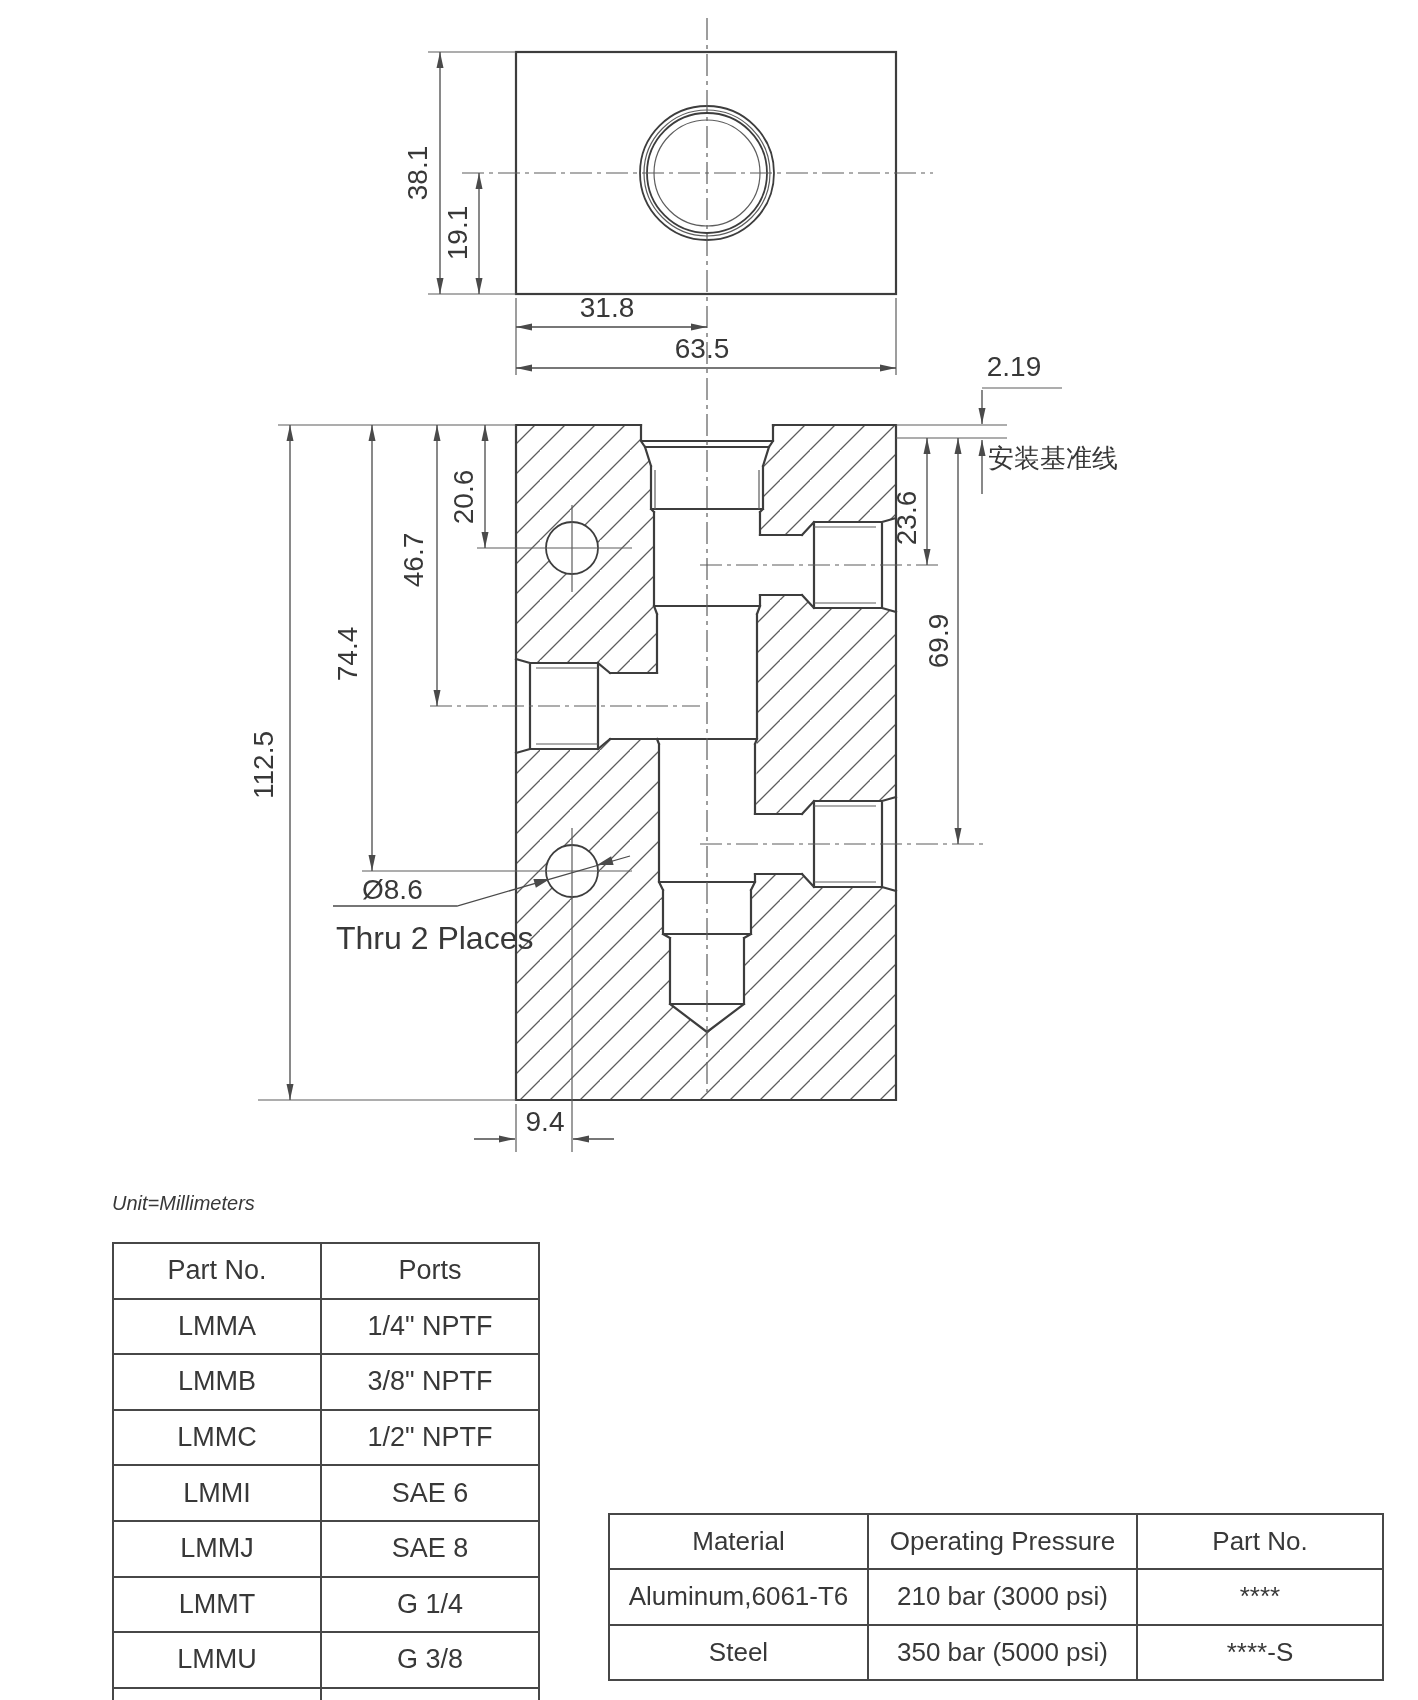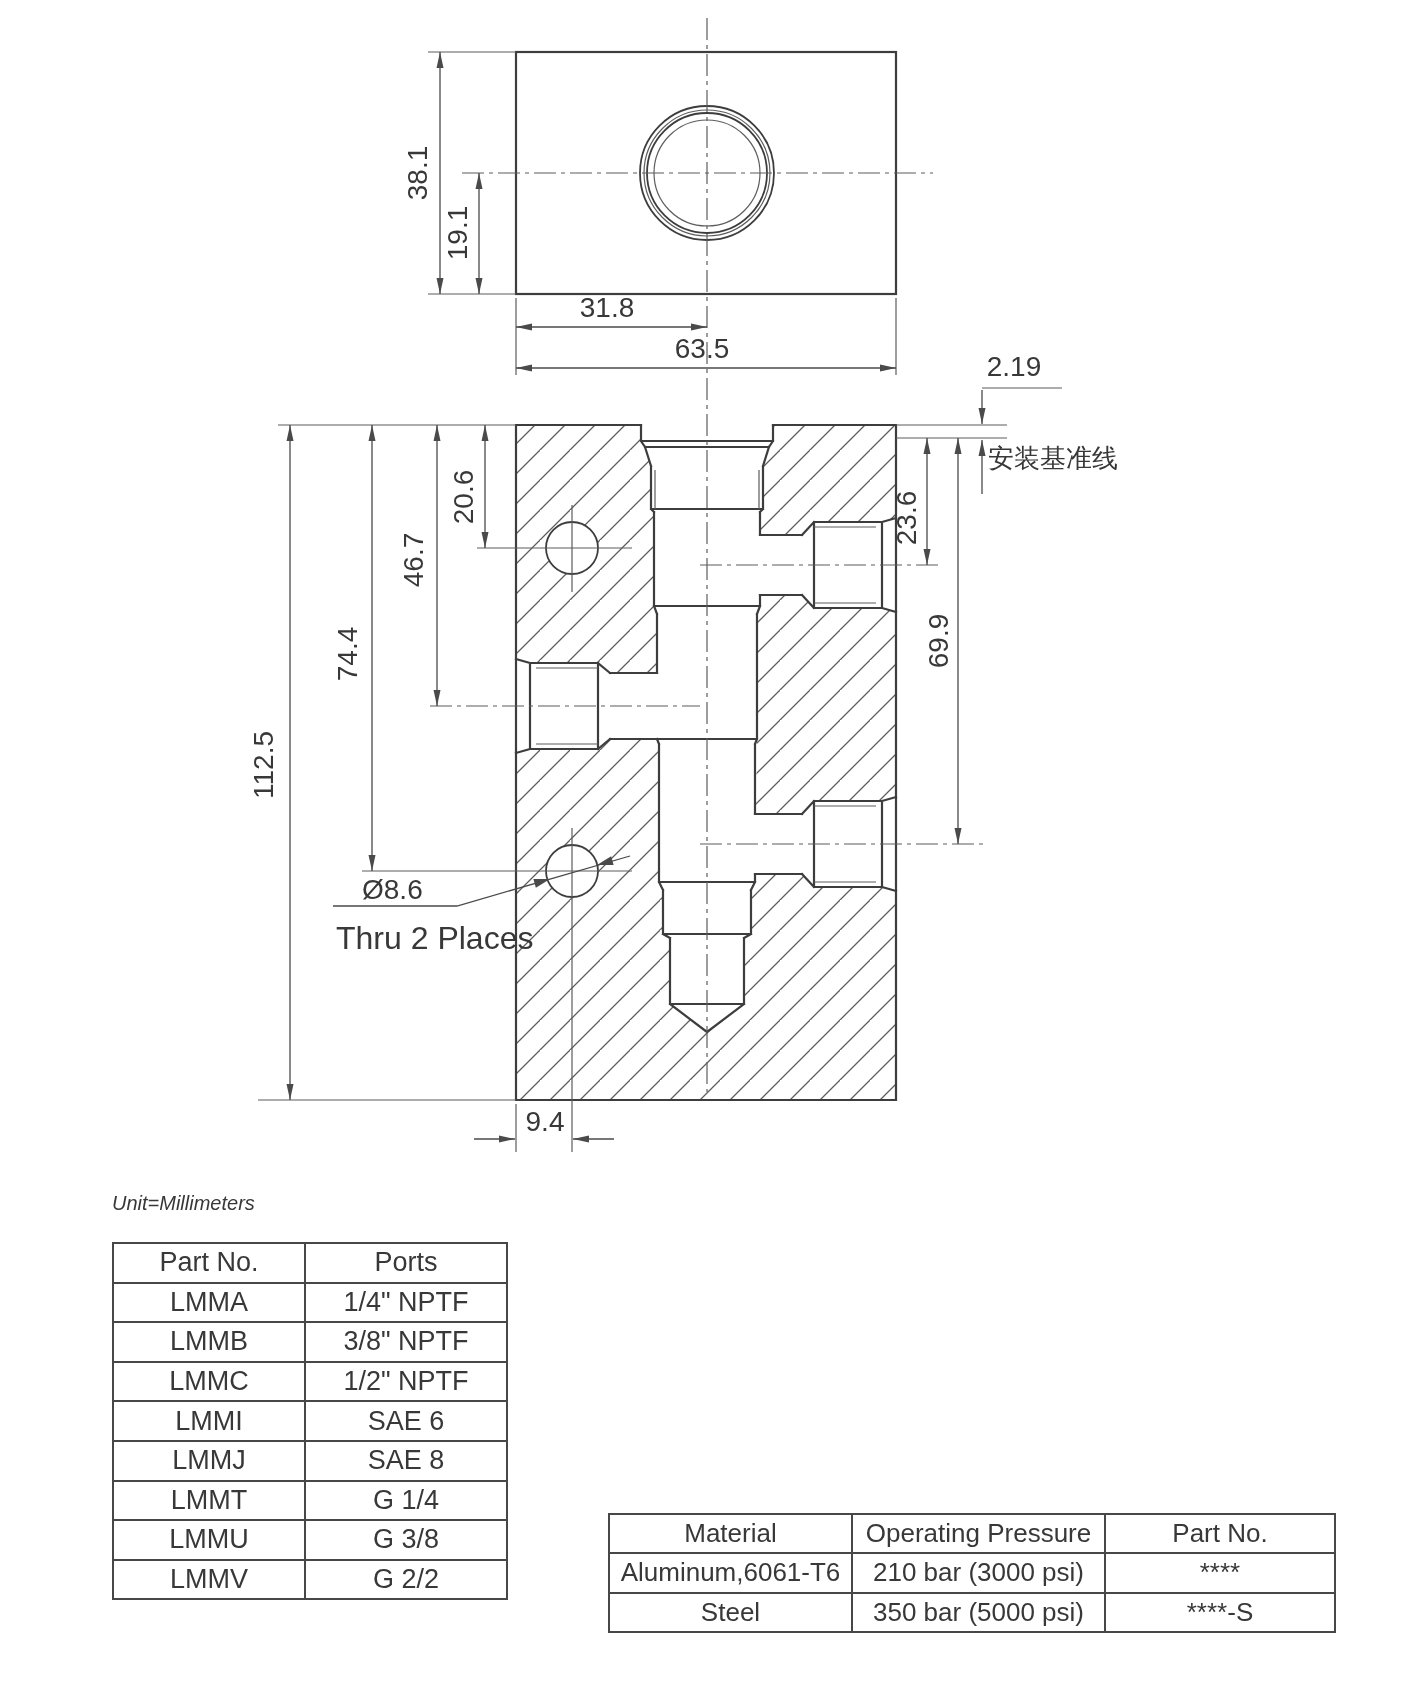--- a/index.html
+++ b/index.html
@@ -11,21 +11,21 @@
   .dim{stroke:#4a4a4a;stroke-width:1.3;fill:none;}
   .outline{stroke:#3d3d3d;stroke-width:2.2;fill:none;stroke-linecap:square;}
   .outline-med{stroke:#3d3d3d;stroke-width:1.8;fill:none;stroke-linecap:square;}
   .whitefill{fill:#ffffff;stroke:none;}
   .dimtext{font-family:"Liberation Sans",sans-serif;font-size:28px;fill:#383838;}
   .callouttext{font-family:"Liberation Sans",sans-serif;font-size:32px;fill:#383838;}
   .cjktext{font-family:"Liberation Sans","DejaVu Sans",sans-serif;font-size:26px;fill:#383838;}
   .unit-note{position:absolute;left:112px;top:1192px;font-size:20px;color:#383838;font-style:italic;}
   table.dtable{border-collapse:collapse;position:absolute;table-layout:fixed;background:#fff;}
   table.dtable td,table.dtable th{border:2px solid #474747;text-align:center;vertical-align:middle;
-     font-weight:normal;color:#383838;padding:0;overflow:hidden;white-space:nowrap;}
+     font-weight:normal;color:#383838;padding:8px;overflow:hidden;white-space:nowrap;}
   #ports-table{left:112px;top:1242px;width:390px;font-size:27px;}
   #ports-table td,#ports-table th{height:37.6px;}
   #ports-table .c1{width:190px;} #ports-table .c2{width:200px;}
   #material-table{left:608px;top:1513px;width:720px;font-size:26px;}
   #material-table td,#material-table th{height:37.3px;}
   #material-table .c1{width:241px;} #material-table .c2{width:251px;} #material-table .c3{width:228px;}
 </style>
 </head>
 <body>
 

